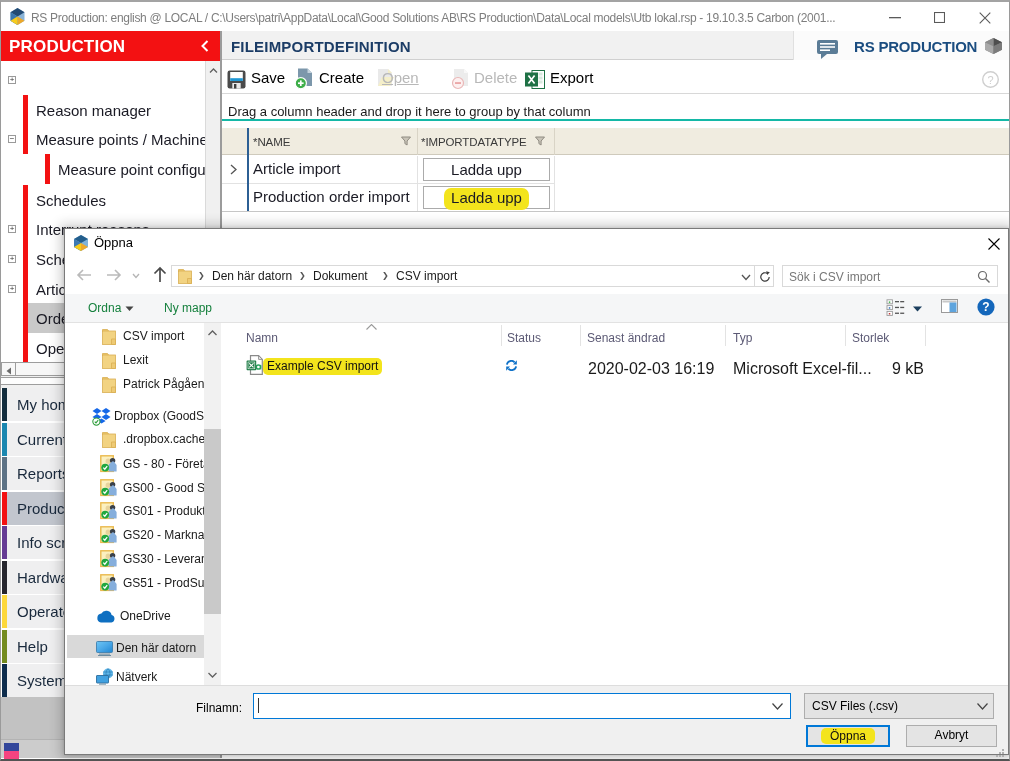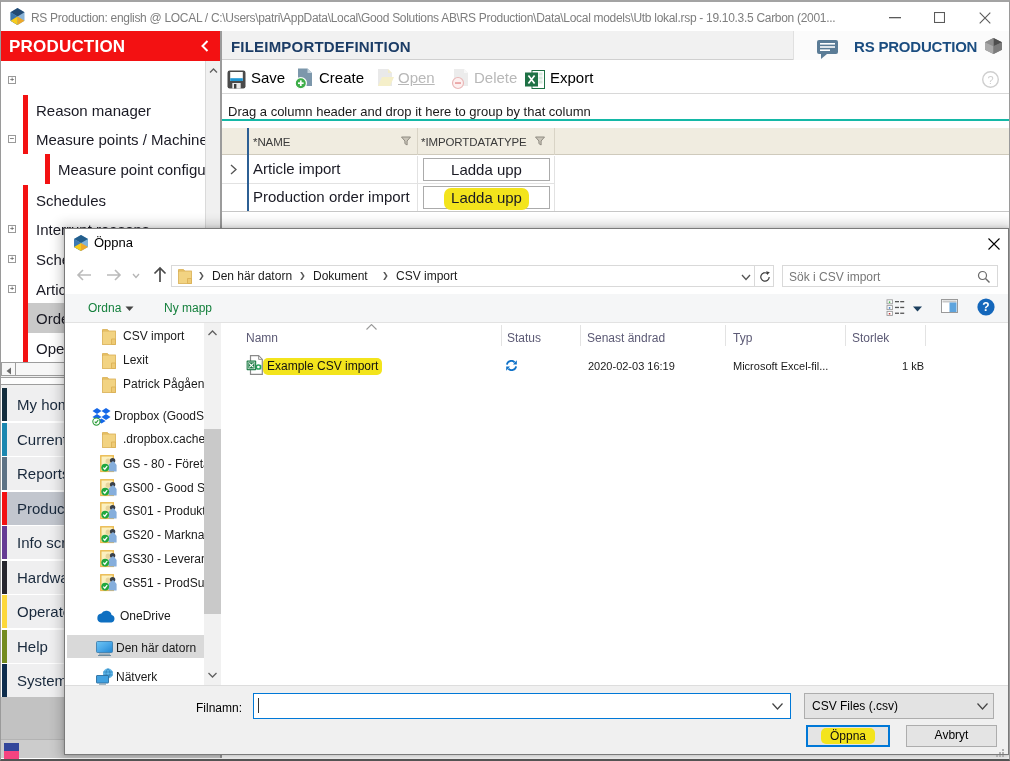--- a/index.html
+++ b/index.html
@@ -80,21 +80,21 @@
 .dtreerow { position:absolute; left:0; width:150px; height:24px; }
 .dtreerow .lbl { position:absolute; left:58px; top:4px; font-size:12px; color:#1a1a1a; white-space:nowrap; }
 #dtreescroll { position:absolute; left:139px; top:0px; width:17px; height:362px; background:#f1f1f1; }
 
 
 .fh { position:absolute; top:8px; font-size:12px; color:#5c5a75; }
 .fsep { position:absolute; top:2px; width:1px; height:21px; background:#e3e3e3; }
 
 .bc { position:absolute; top:5px; font-size:8px; color:#555; }
 .bt { position:absolute; top:3px; font-size:12px; color:#1a1a1a; white-space:nowrap; }
-.fv { position:absolute; top:37px; font-size:11px; color:#1a1a1a; white-space:nowrap; }
+.fv { position:absolute; top:37px; font-size:16px; color:#1a1a1a; white-space:nowrap; }
 .hl { background:#f3e41c; border-radius:5px; padding:1px 4px 2px 4px; font-size:12px; color:#111; }
 #hl2 { position:absolute; left:198px; top:35px; }
 #hl1 { background:#f3e41c; border-radius:7px; padding:1px 7px 4px; }
 #hl3 { padding:1px 9px; }
 #dlgtitle .t { position:absolute; left:29px; top:6px; font-size:13px; color:#000; }
 
 
 #fnlabel { position:absolute; left:131px; top:15px; font-size:12px; color:#000; }
 #fninput { position:absolute; left:188px; top:7px; width:538px; height:26px; background:#fff; border:1px solid #0078d7; }
 #ftcombo { position:absolute; left:739px; top:7px; width:190px; height:26px; background:#e3e3e3; border:1px solid #adadad; font-size:12px; color:#000; }
@@ -243,21 +243,21 @@
         <circle cx="6.8" cy="15.2" r="5.6" fill="#3eae49" stroke="#fff" stroke-width="1.2"></circle>
         <rect x="4" y="14.35" width="5.6" height="1.7" fill="#fff"></rect>
         <rect x="5.95" y="12.4" width="1.7" height="5.6" fill="#fff"></rect>
       </svg>
     <span class="abs tbtxt" style="left:97px;">Create</span>
     <svg style="position:absolute;left:152px;top:8px;" width="21" height="21" viewBox="0 0 21 21">
         <path d="M4 0 L14 0 L18 4 L18 17 L4 17 Z" fill="#e9e9e9"></path>
         <path d="M14 0 L14 4 L18 4 Z" fill="#f3edc8"></path>
         <path d="M4 17 L8 8 L20 8 L16 17 Z" fill="#f5efc9"></path>
       </svg>
-    <span class="abs tbtxt dis" style="left:176px;text-decoration:underline;">Open</span>
+    <span class="abs tbtxt dis" style="left:160px;text-decoration:underline;">Open</span>
     <svg style="position:absolute;left:229px;top:8px;" width="21" height="21" viewBox="0 0 21 21">
         <path d="M3 0 L13 0 L17 4 L17 17 L3 17 Z" fill="#ececec"></path>
         <path d="M13 0 L13 4 L17 4 Z" fill="#f8f8f8"></path>
         <circle cx="7" cy="14" r="5.5" fill="#fdf0f0" stroke="#e9b8b8" stroke-width="1.2"></circle>
         <rect x="4" y="13.2" width="6" height="1.7" fill="#e9a0a0"></rect>
       </svg>
     <span class="abs tbtxt dis" style="left:252px;">Delete</span>
     <svg style="position:absolute;left:303px;top:9px;" width="20" height="19" viewBox="0 0 20 19">
         <rect x="7" y="0.5" width="12.5" height="18" fill="#fff" stroke="#1e7145" stroke-width="1"></rect>
         <rect x="8.5" y="2.5" width="4" height="3" fill="#d7e8dd"></rect>
@@ -598,21 +598,21 @@
         </svg>
       <span class="hl" id="hl2">Example CSV import</span>
       <svg style="position:absolute;left:441px;top:37px;" width="11" height="11" viewBox="0 0 11 11">
           <path d="M0.9 4.6 A4.4 4.4 0 0 1 8.6 2.4" stroke="#0e71c8" stroke-width="1.8" fill="none"></path>
           <path d="M7.0 4.4 L10.8 4.4 L10.8 0.2 Z" fill="#0e71c8"></path>
           <path d="M10.1 6.4 A4.4 4.4 0 0 1 2.4 8.6" stroke="#0e71c8" stroke-width="1.8" fill="none"></path>
           <path d="M4.0 6.6 L0.2 6.6 L0.2 10.8 Z" fill="#0e71c8"></path>
         </svg>
       <span class="fv" style="left:523px;">2020-02-03 16:19</span>
       <span class="fv" style="left:668px;">Microsoft Excel-fil...</span>
-      <span class="fv" style="left:809px;width:50px;text-align:right;">1 kB</span>
+      <span class="fv" style="left:809px;width:50px;text-align:right;">9 kB</span>
     </div>
   </div>
   <div class="dlg" id="dlgbottom">
     <span id="fnlabel">Filnamn:</span>
     <div id="fninput">
         <span style="position:absolute;left:4px;top:4px;width:1px;height:15px;background:#333;"></span>
       <svg style="position:absolute;left:518px;top:9px;" width="11" height="7" viewBox="0 0 11 7">
           <path d="M0.5 0.5 L5.5 6 L10.5 0.5" stroke="#444" stroke-width="1.2" fill="none"></path>
         </svg>
     </div>

